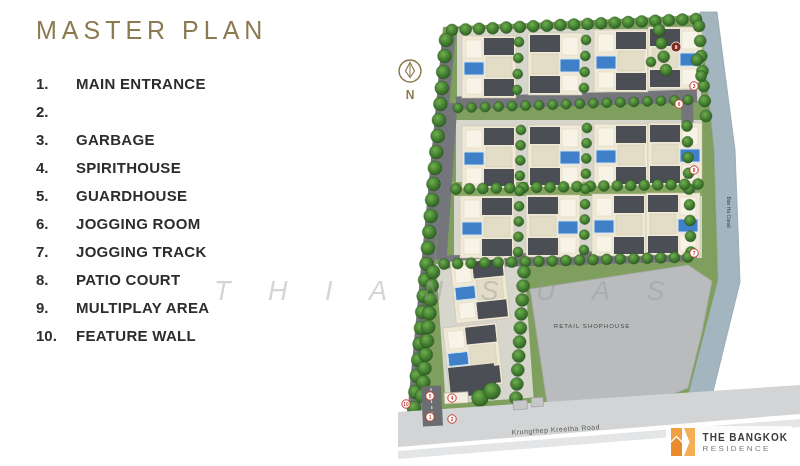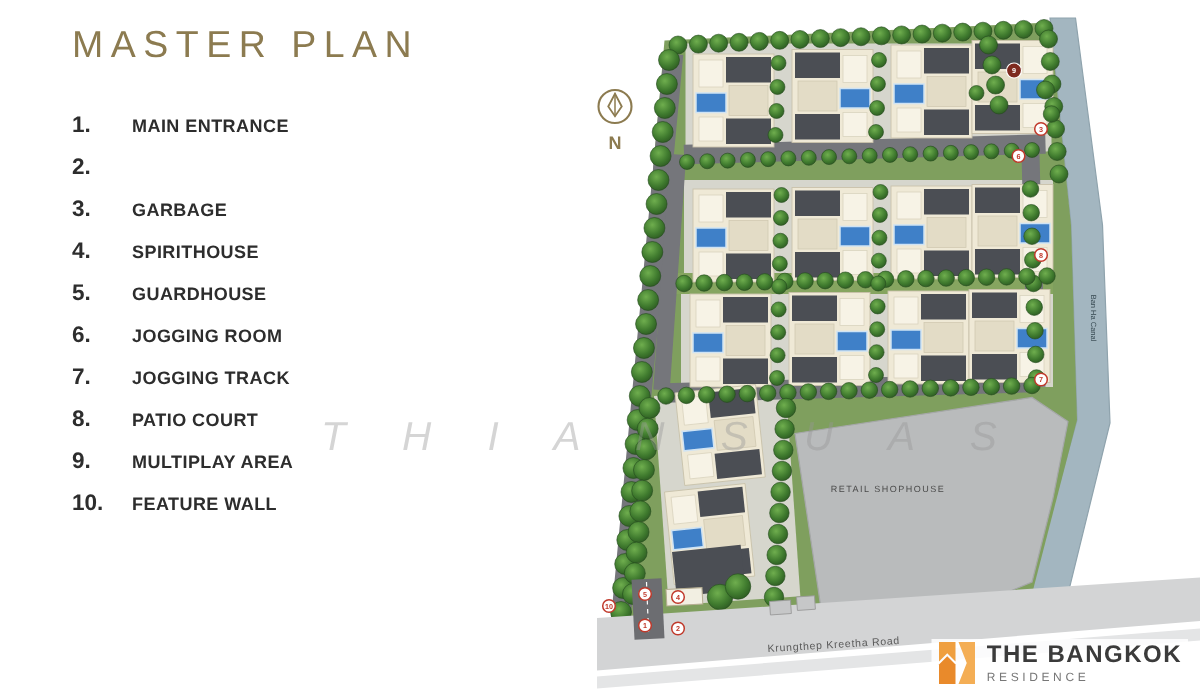--- a/index.html
+++ b/index.html
@@ -3,36 +3,36 @@
 <meta charset="utf-8">
 <style>
   * { box-sizing: border-box; }
   html,body { margin:0; padding:0; background:#fff; }
   .page {
     position:relative; width:800px; height:466px; overflow:hidden; background:#fff;
     font-family:"Liberation Sans", sans-serif;
   }
   .plan-svg { position:absolute; left:0; top:0; width:800px; height:466px;
     font-family:"Liberation Sans", sans-serif; }
-  .left-panel { position:absolute; left:36px; top:16px; width:320px; z-index:4;margin-left:12px; }
+  .left-panel { position:absolute; left:36px; top:16px; width:320px; z-index:4; }
   .title {
     margin:0 0 30px 0; font-size:25px; font-weight:500; letter-spacing:5px;
     color:#8c7b50;
   }
   .legend { list-style:none; margin:0; padding:0; }
   .legend li { display:flex; align-items:baseline; height:28px; }
   .legend .num { min-width:40px; font-size:15px; font-weight:bold; color:#2d2d2d; }
-  .legend .lab { font-size:12px; font-weight:bold; color:#2d2d2d; letter-spacing:0.3px;text-align:right; }
+  .legend .lab { font-size:15px; font-weight:bold; color:#2d2d2d; letter-spacing:0.3px;text-align:right; }
   .watermark { position:absolute; z-index:5; pointer-events:none;
     color:rgba(150,150,150,0.40); font-size:27px; font-weight:400; white-space:nowrap; }
   .wm1 { left:238px; top:244px; letter-spacing:14px; }
   .wm2 { left:214px; top:276px; letter-spacing:15px;font-style:italic; }
   .brand { position:absolute; right:8px; bottom:8px; z-index:6; display:flex;
     align-items:center; gap:7px; background:rgba(255,255,255,0.85); padding:2px 4px; }
-  .brand-text .nm { font-size:16px; font-weight:bold; color:#3b3b3b; letter-spacing:1px; }
+  .brand-text .nm { font-size:10px; font-weight:bold; color:#3b3b3b; letter-spacing:1px; }
   .brand-text .sb { font-size:8px; color:#777; letter-spacing:2.4px; margin-top:1px; }
   
   .road { stroke:#75767b; fill:none; }
   .mk circle { fill:#fff; stroke:#c0392b; stroke-width:1; }
   .mk text { font-size:4.8px; font-weight:bold; text-anchor:middle; fill:#c0392b; }
   .mk--dark circle { fill:#7e2a1f; stroke:#fff; stroke-width:0.8; }
   .mk--dark text { fill:#fff; }
   .map-label { fill:#4a4a4a; }
 </style>
 </head>

